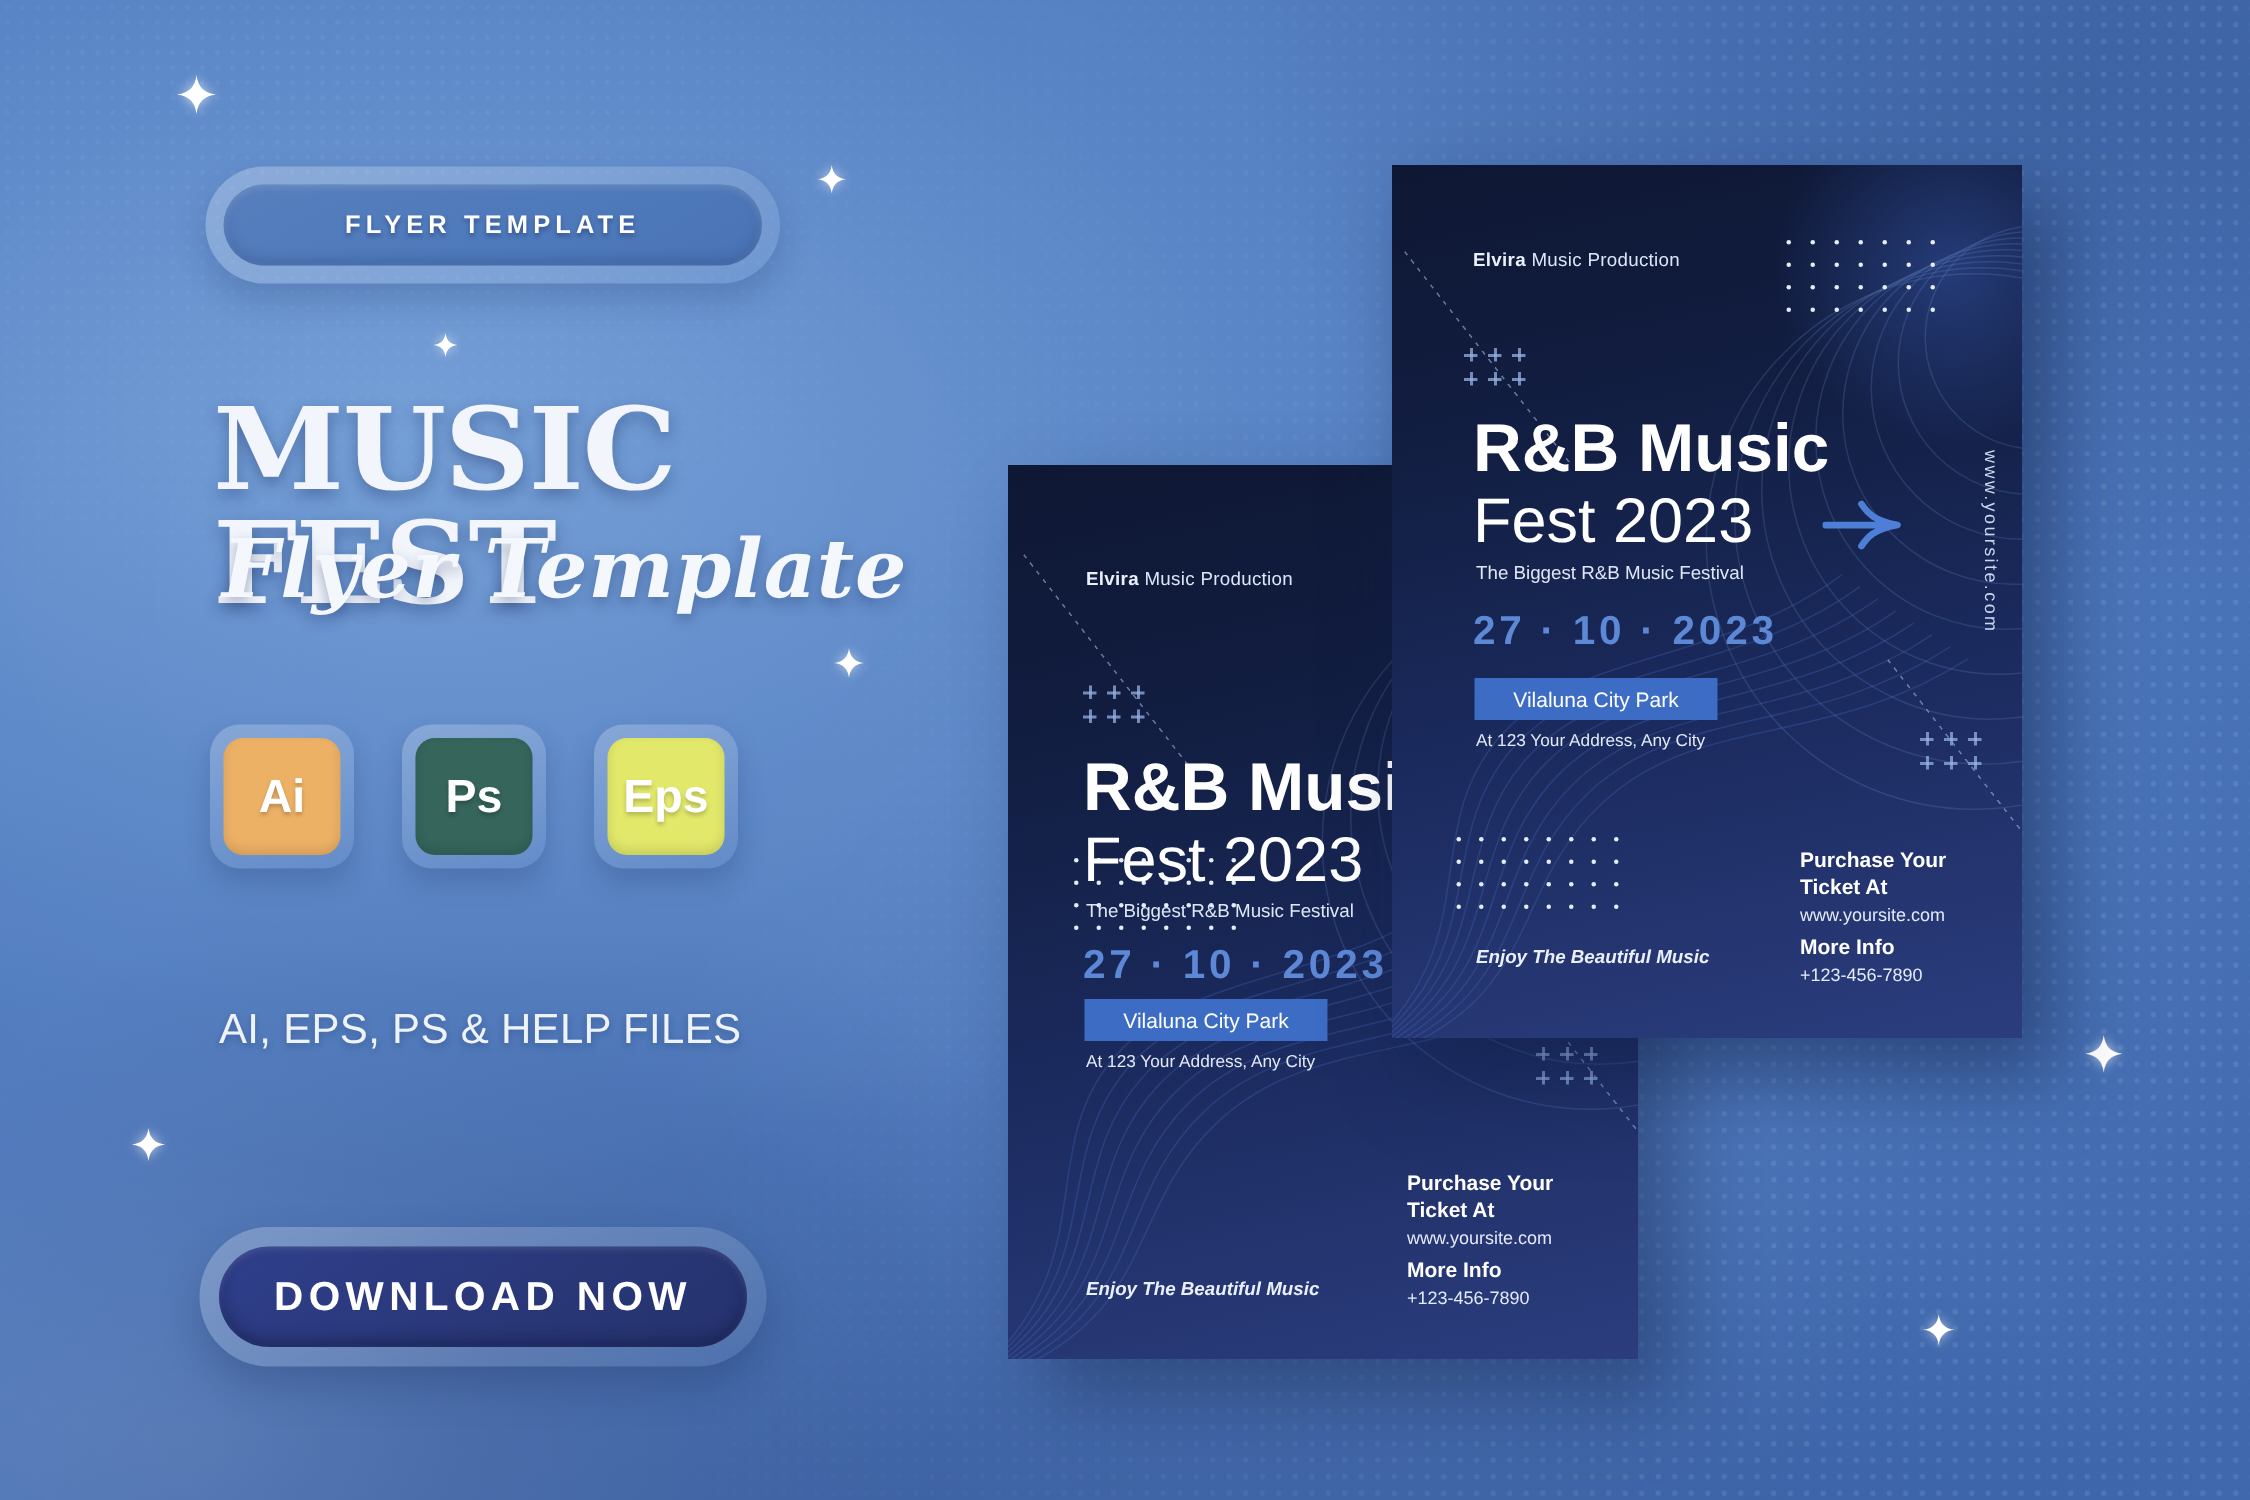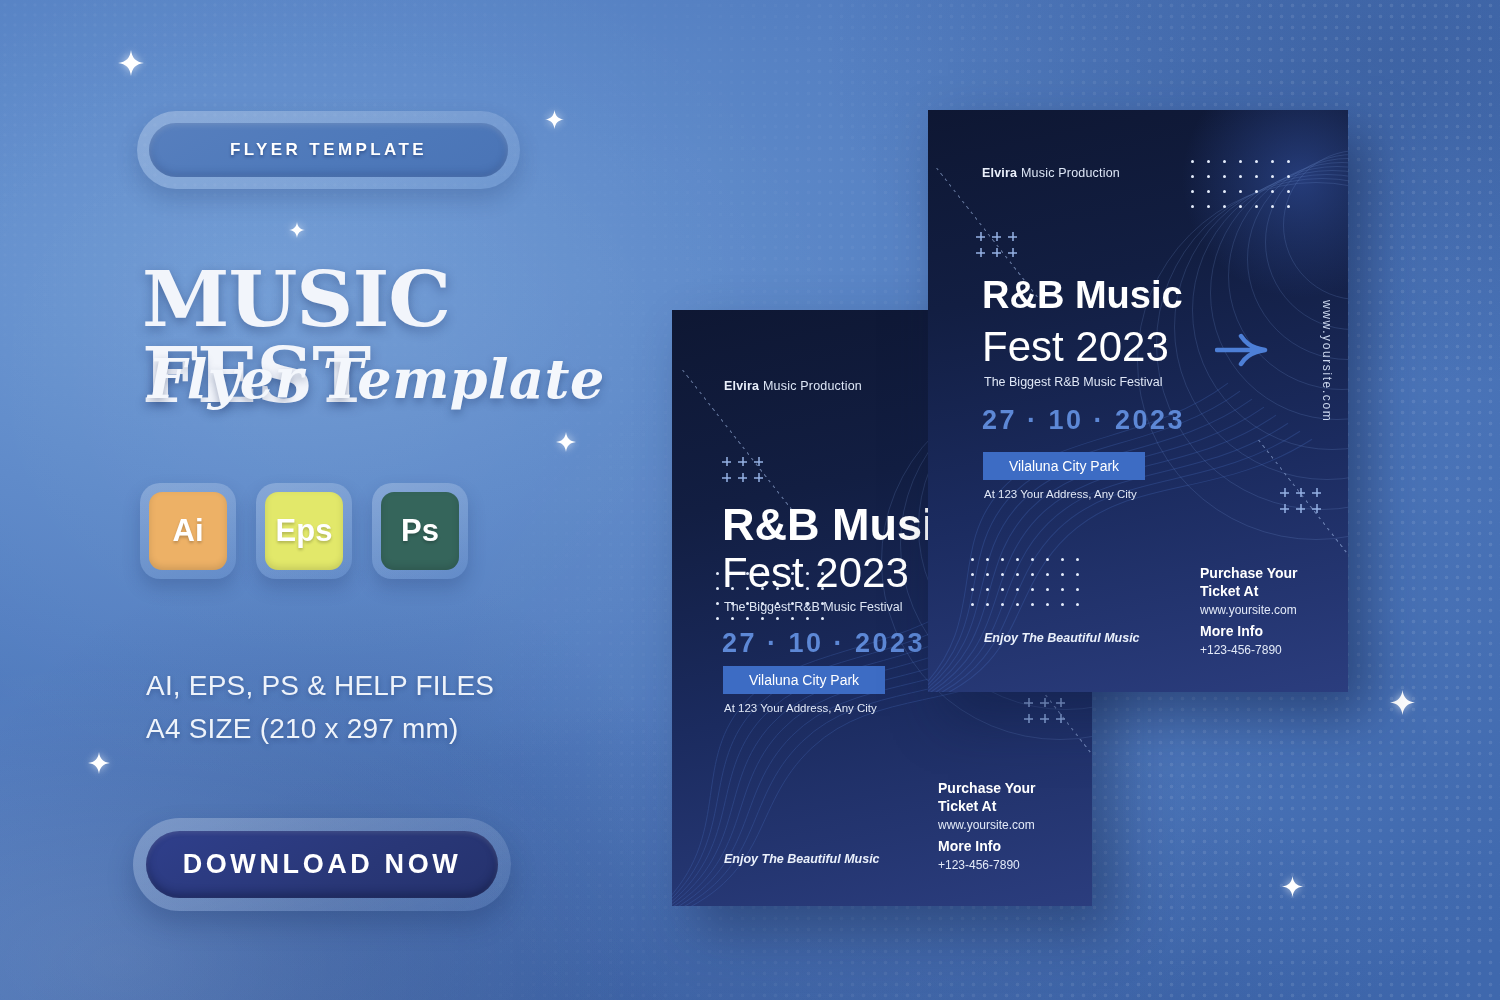--- a/index.html
+++ b/index.html
@@ -85,21 +85,21 @@
     transform:scaleX(1.04); transform-origin:left center;
   }
   .title-script{
     position:absolute; left:148px; top:352px;
     font-family:"DejaVu Serif", serif;
     font-style:italic; font-weight:bold; font-size:54px; line-height:1;
     color:#f4f7fc; letter-spacing:.5px;
     text-shadow:0 4px 9px rgba(20,40,90,.35);
   }
 
-  .badges{ position:absolute; left:140px; top:483px; display:flex; gap:20px;text-align:right; }
+  .badges{ position:absolute; left:140px; top:483px; display:flex; gap:32px;text-align:right; }
   .badge{
     width:96px; height:96px; border-radius:20px; padding:9px;
     background:linear-gradient(160deg, rgba(255,255,255,.22), rgba(255,255,255,.04));
     box-shadow:0 9px 18px rgba(22,42,90,.22);
   }
   .badge-inner{
     width:100%; height:100%; border-radius:13px;
     display:flex; align-items:center; justify-content:center;
     color:#fff; font-size:31px; font-weight:bold;
     text-shadow:0 2px 3px rgba(0,0,0,.22);
@@ -249,30 +249,29 @@
     </div>
 
     <div class="title-main">MUSIC FEST</div>
     <div class="title-script">Flyer Template</div>
 
     <div class="badges">
       <div class="badge">
         <div class="badge-inner" id="badge-0" style="background: rgb(237, 177, 102);">Ai</div>
       </div>
       <div class="badge">
+        <div class="badge-inner" id="badge-2" style="background: rgb(53, 101, 91);">Ps</div>
+      </div>
+      <div class="badge">
         <div class="badge-inner" id="badge-1" style="background: rgb(226, 232, 106);">Eps</div>
-      </div>
-      <div class="badge">
-        <div class="badge-inner" id="badge-2" style="background: rgb(53, 101, 91);">Ps</div>
       </div>
     </div>
 
     <div class="features">
       <div class="feature-line">AI, EPS, PS &amp; HELP FILES</div>
-      <div class="feature-line">A4 SIZE (210 x 297 mm)</div>
     </div>
 
     <div class="dlbtn">
       <div class="dlbtn-inner">
         <span class="dlbtn-label">DOWNLOAD NOW</span>
       </div>
     </div>
   </div>
 
   <div class="flyer flyer-back">
@@ -486,21 +485,21 @@
         <i style="width: 3.2px; height: 3.2px;"></i>
         <i style="width: 3.2px; height: 3.2px;"></i>
       </div>
 
     <div class="f-brand" style="left:54px; top:56px; font-size:12.5px;">
       <b>Elvira</b><span> Music Production</span>
     </div>
 
     <div class="f-vert" style="right:14px; top:190px; font-size:12px;">www.yoursite.com</div>
 
-    <div class="f-title1" style="left:54px; top:166px; font-size:38px;text-align:right;">R&amp;B Music</div>
+    <div class="f-title1" style="left:54px; top:166px; font-size:45px;text-align:right;">R&amp;B Music</div>
     <div class="f-title2" style="left:54px; top:216px; font-size:42px;">Fest 2023</div>
 
     <svg class="f-arrow" style="left:287px; top:222px;" width="54" height="36" viewBox="0 0 54 36">
       <path d="M2,18 L40,18 M26,4 C30,10 34,15 50,18 C34,21 30,26 26,32" fill="none" stroke="#4d7fd6" stroke-width="4.5" stroke-linecap="round" stroke-linejoin="round"></path>
     </svg>
 
     <div class="f-sub" style="left:56px; top:265px; font-size:12.5px;">The Biggest R&amp;B Music Festival</div>
     <div class="f-date" style="left:54px; top:295px; font-size:27px; letter-spacing:2.5px;">27 · 10 · 2023</div>
     <div class="f-venue" style="left:55px; top:342px; width:162px; height:28px; font-size:14px;">Vilaluna City Park</div>
     <div class="f-addr" style="left:56px; top:378px; font-size:11.5px;">At 123 Your Address, Any City</div>

